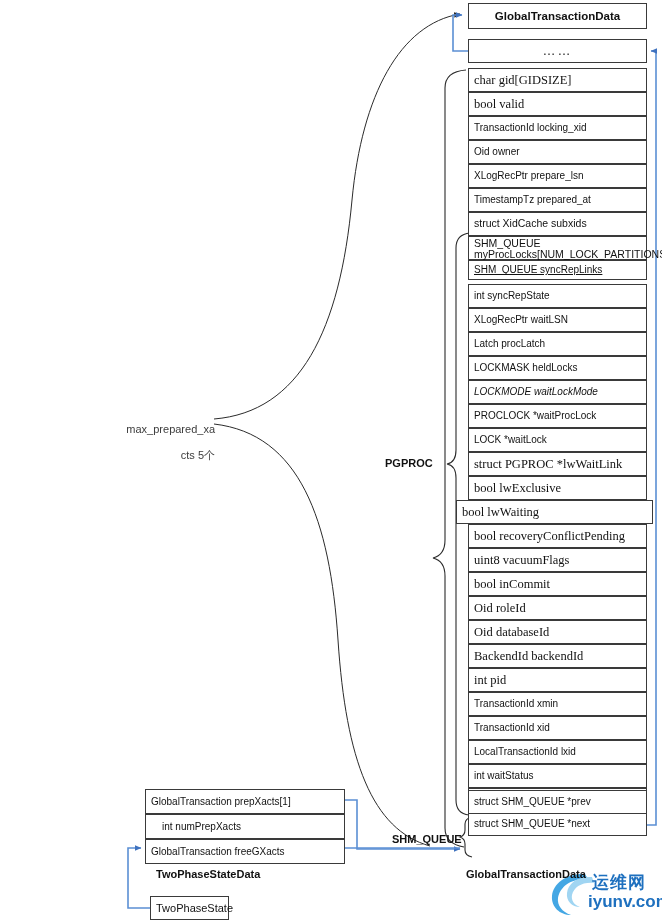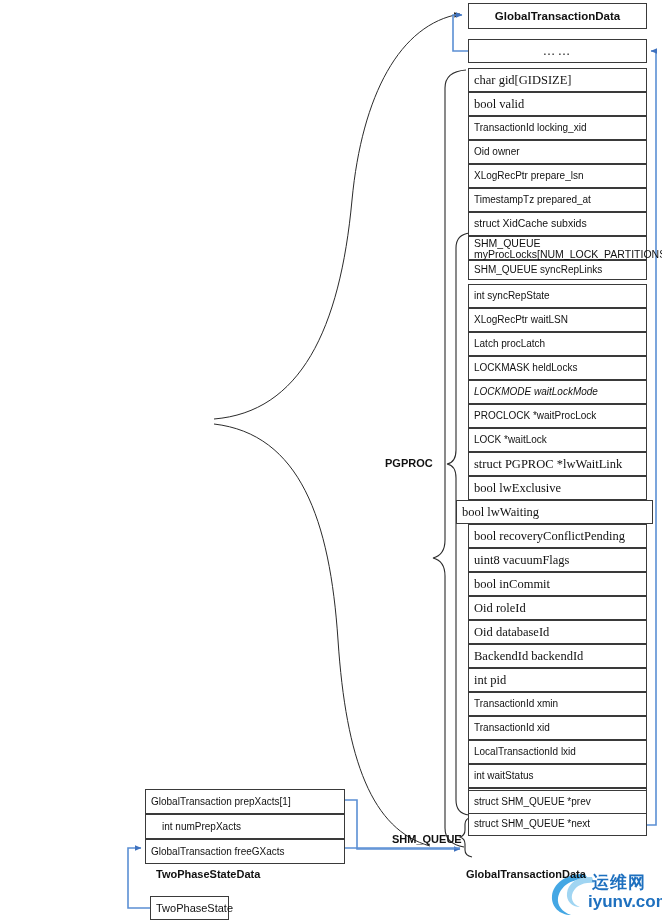--- a/index.html
+++ b/index.html
@@ -124,21 +124,21 @@
 
   <div id="fields">
       <div class="box serif" style="left: 468px; top: 68px; width: 179px; height: 24px;">char gid[GIDSIZE]</div>
       <div class="box serif" style="left: 468px; top: 92px; width: 179px; height: 24px;">bool valid</div>
       <div class="box" style="left: 468px; top: 116px; width: 179px; height: 24px;">TransactionId locking_xid</div>
       <div class="box" style="left: 468px; top: 140px; width: 179px; height: 24px;">Oid owner</div>
       <div class="box" style="left: 468px; top: 164px; width: 179px; height: 24px;">XLogRecPtr prepare_lsn</div>
       <div class="box" style="left: 468px; top: 188px; width: 179px; height: 24px;">TimestampTz prepared_at</div>
       <div class="box" style="font-size: 10.5px; left: 468px; top: 212px; width: 179px; height: 24px;">struct XidCache subxids</div>
       <div class="box two-line" style="left: 468px; top: 236px; width: 179px; height: 24px;">SHM_QUEUE myProcLocks[NUM_LOCK_PARTITIONS]</div>
-      <div class="box" style="left: 468px; top: 260px; width: 179px; height: 20px;">SHM_QUEUE syncRepLinks</div>
+      <div class="box" style="left: 468px; top: 260px; width: 179px; height: 20px; text-decoration: underline;">SHM_QUEUE syncRepLinks</div>
       <div class="box" style="left: 468px; top: 284px; width: 179px; height: 24px;">int syncRepState</div>
       <div class="box" style="left: 468px; top: 308px; width: 179px; height: 24px;">XLogRecPtr waitLSN</div>
       <div class="box" style="left: 468px; top: 332px; width: 179px; height: 24px;">Latch procLatch</div>
       <div class="box" style="left: 468px; top: 356px; width: 179px; height: 24px;">LOCKMASK heldLocks</div>
       <div class="box" style="left: 468px; top: 380px; width: 179px; height: 24px; font-style: italic;">LOCKMODE waitLockMode</div>
       <div class="box" style="left: 468px; top: 404px; width: 179px; height: 24px;">PROCLOCK *waitProcLock</div>
       <div class="box" style="left: 468px; top: 428px; width: 179px; height: 24px;">LOCK *waitLock</div>
       <div class="box serif" style="left: 468px; top: 452px; width: 179px; height: 24px;">struct PGPROC *lwWaitLink</div>
       <div class="box serif" style="left: 468px; top: 476px; width: 179px; height: 24px;">bool lwExclusive</div>
       <div class="box serif" style="left: 456px; top: 500px; width: 197px; height: 24px;">bool lwWaiting</div>
@@ -156,20 +156,24 @@
       <div class="box" style="left: 468px; top: 788px; width: 179px; height: 24px;">PGSemaphoreData sem</div>
       <div class="box" style="left: 468px; top: 812px; width: 179px; height: 24px;">struct SHM_QUEUE *next</div>
       <div class="box" style="left: 468px; top: 790px; width: 179px; height: 24px;">struct SHM_QUEUE *prev</div>
     </div>
 
   <div class="lbl bold" style="left:385px;top:457px;">PGPROC</div>
 
 
   <div class="lbl bold" style="left:392px;top:833px;">SHM_QUEUE</div>
 
+  <div class="lbl right gray" style="left:110px;top:410px;width:105px;">
+    <span>max_prepared_xa</span><br>
+    <span>cts 5个</span>
+  </div>
 
   <div class="lbl bold" style="left:466px;top:868px;">GlobalTransactionData</div>
 
   <div id="twophase">
       <div class="box" style="left: 145px; top: 789px; width: 200px; height: 25px;">GlobalTransaction prepXacts[1]</div>
       <div class="box" style="left: 145px; top: 814px; width: 200px; height: 25px; padding-left: 16px;">int numPrepXacts</div>
       <div class="box" style="left: 145px; top: 839px; width: 200px; height: 25px;">GlobalTransaction freeGXacts</div>
     </div>
 
   <div class="lbl bold" style="left:156px;top:868px;">TwoPhaseStateData</div>

